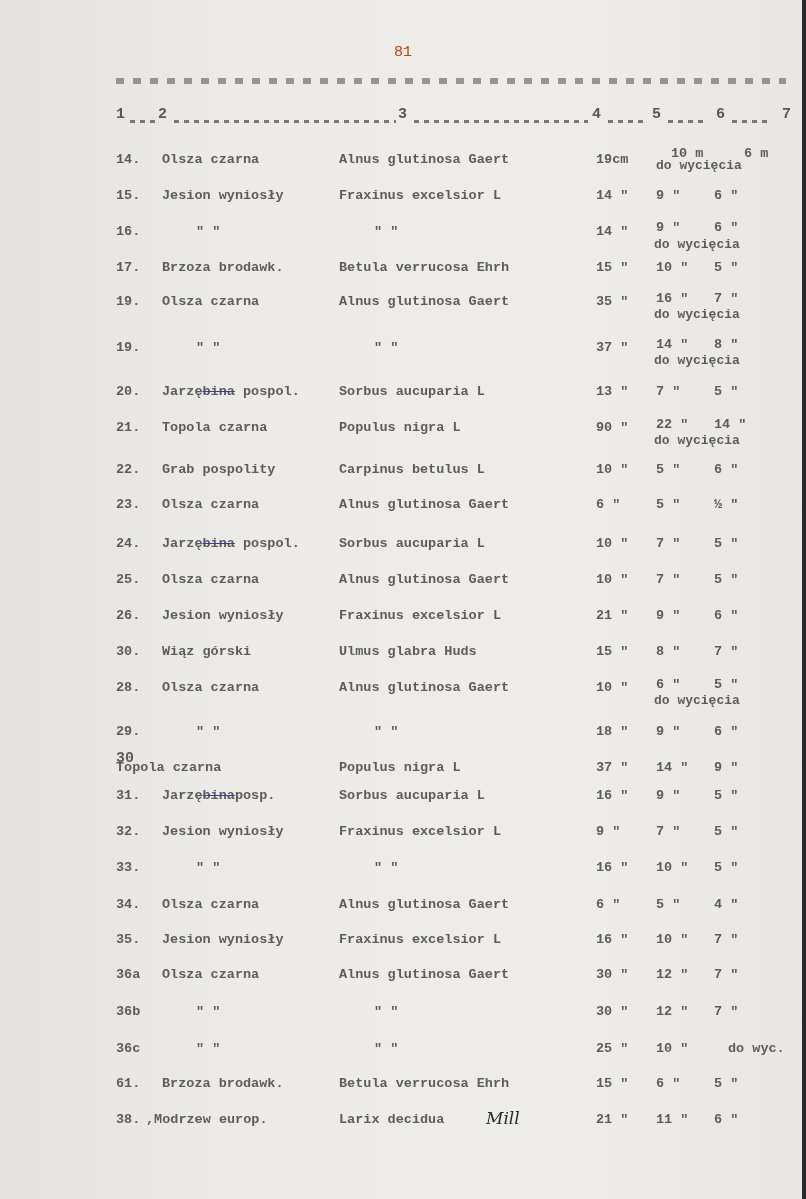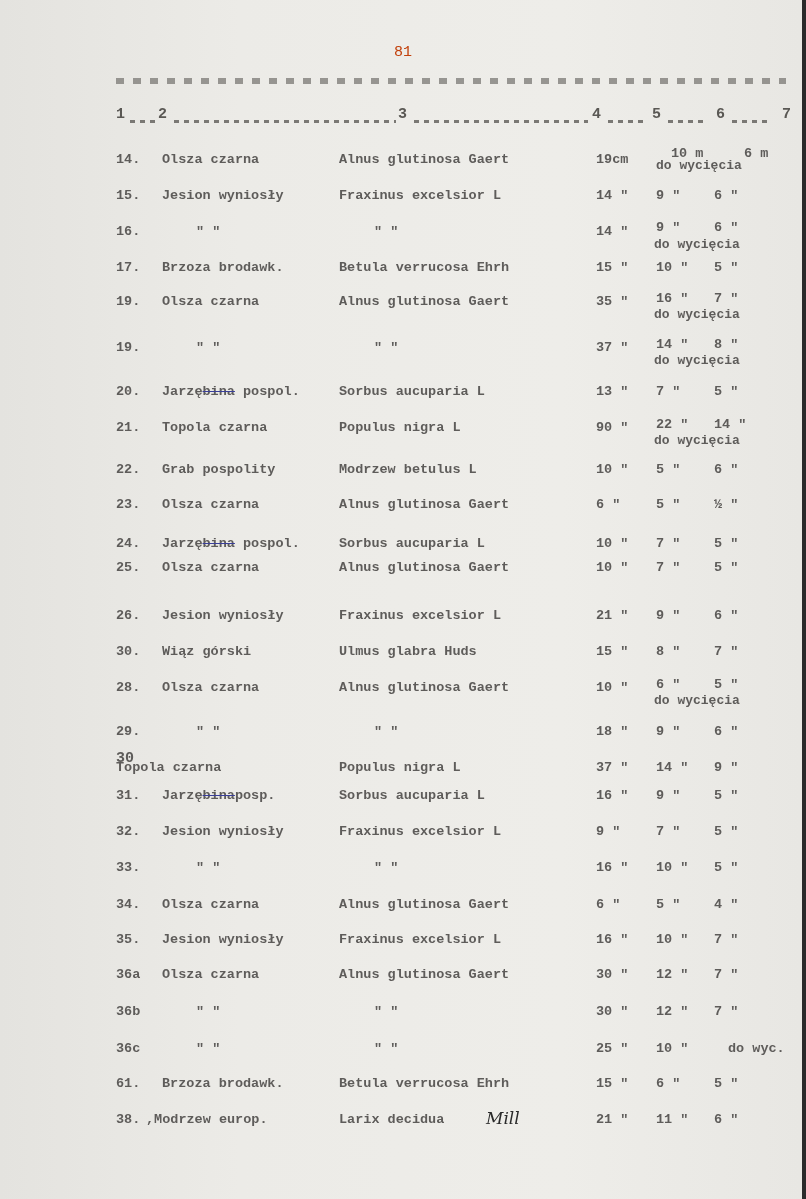--- a/index.html
+++ b/index.html
@@ -145,21 +145,21 @@
   <span class="cell c-lat">Populus nigra  L</span>
   <span class="cell c4">90 "</span>
   <span class="cell c5" style="top:-3px">22 "</span>
   <span class="cell c6" style="top:-3px">14 "</span>
   <span class="note">do wycięcia</span>
 </div>
 
 <div class="row" style="top:462px">
   <span class="cell c-no">22.</span>
   <span class="cell c-pl">Grab pospolity</span>
-  <span class="cell c-lat">Modrzew betulus L</span>
+  <span class="cell c-lat">Carpinus betulus L</span>
   <span class="cell c4">10 "</span>
   <span class="cell c5">5 "</span>
   <span class="cell c6">6 "</span>
 </div>
 
 <div class="row" style="top:497px">
   <span class="cell c-no">23.</span>
   <span class="cell c-pl">Olsza czarna</span>
   <span class="cell c-lat">Alnus glutinosa Gaert</span>
   <span class="cell c4">6 "</span>
@@ -169,21 +169,21 @@
 
 <div class="row" style="top:536px">
   <span class="cell c-no">24.</span>
   <span class="cell c-pl"><span>Jarzę</span><span class="strike">bina</span><span> pospol.</span></span>
   <span class="cell c-lat">Sorbus aucuparia L</span>
   <span class="cell c4">10 "</span>
   <span class="cell c5">7 "</span>
   <span class="cell c6">5 "</span>
 </div>
 
-<div class="row" style="top:560px">
+<div class="row" style="top:572px">
   <span class="cell c-no">25.</span>
   <span class="cell c-pl">Olsza czarna</span>
   <span class="cell c-lat">Alnus glutinosa Gaert</span>
   <span class="cell c4">10 "</span>
   <span class="cell c5">7 "</span>
   <span class="cell c6">5 "</span>
 </div>
 
 <div class="row" style="top:608px">
   <span class="cell c-no">26.</span>

